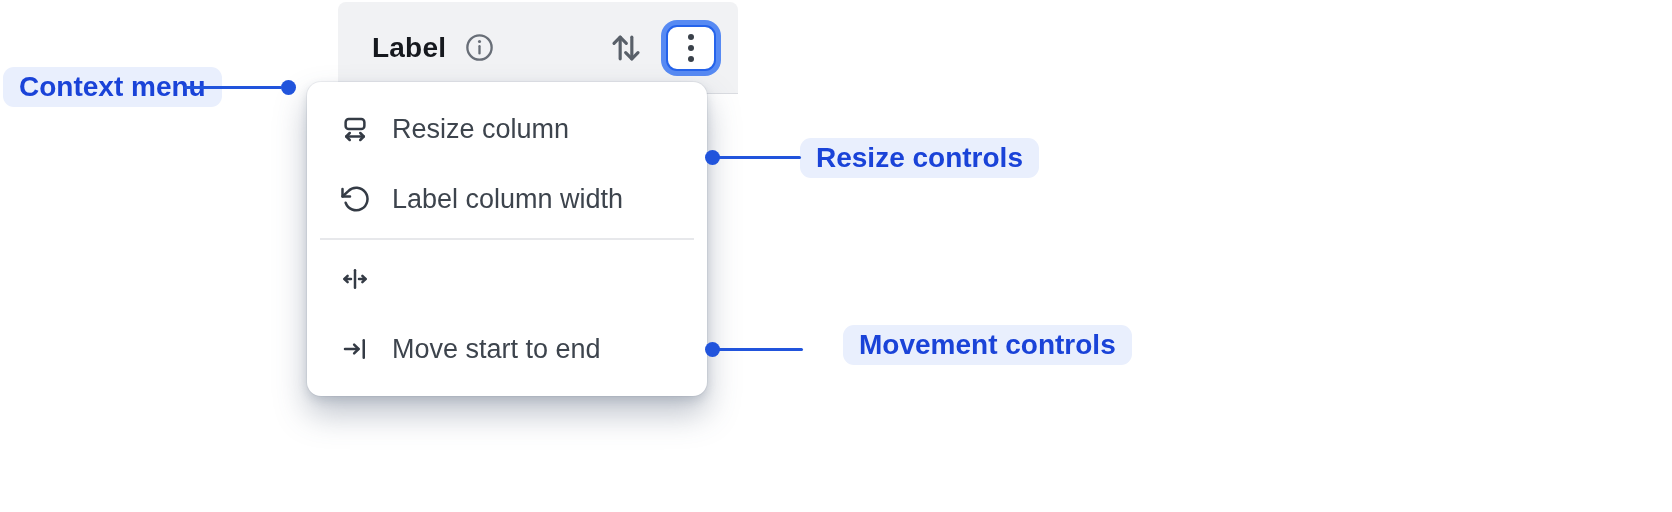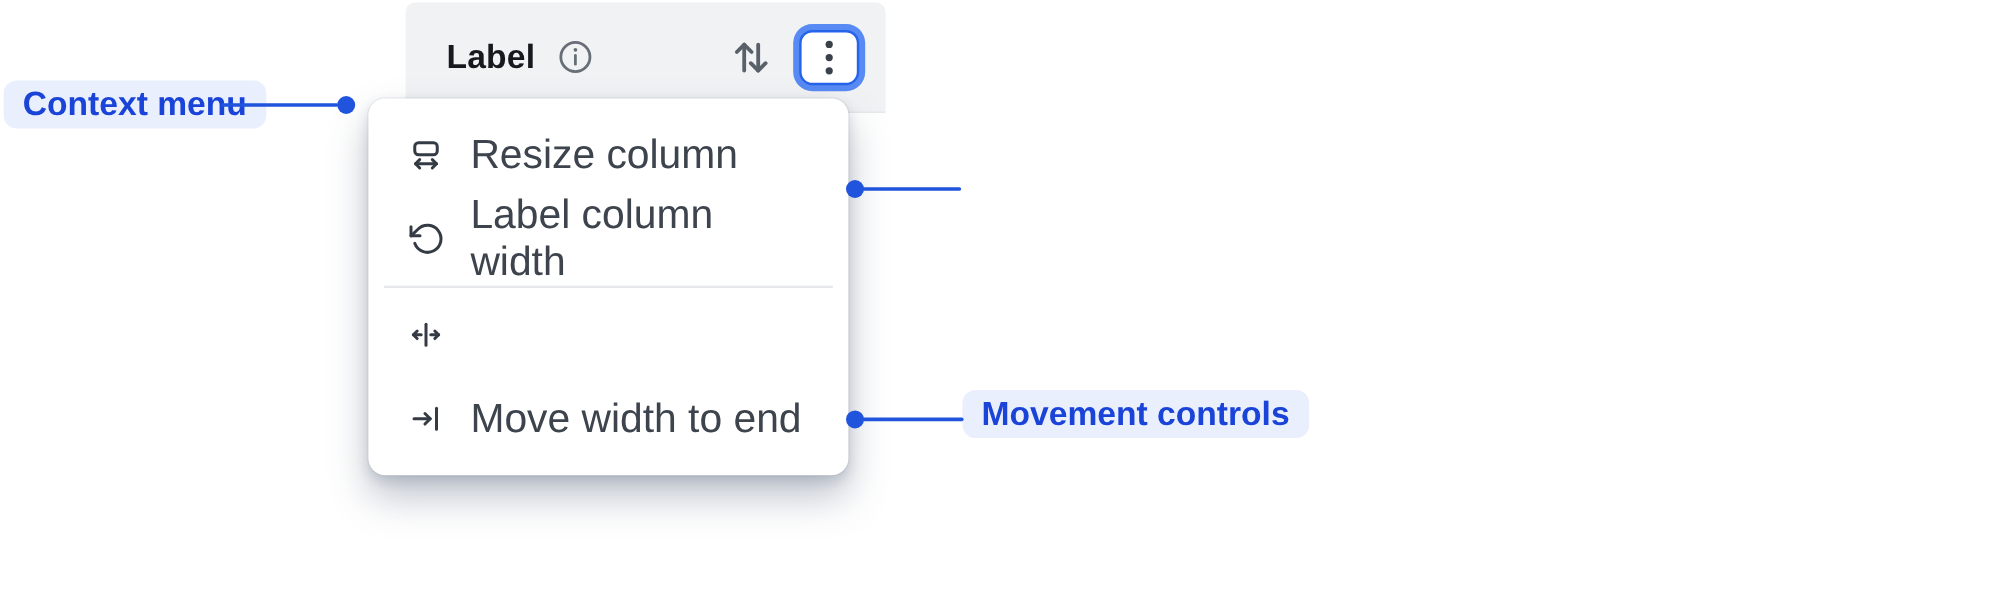--- a/index.html
+++ b/index.html
@@ -42,36 +42,36 @@
     background: #ffffff; border-radius: 14px;
     padding: 12px 0;
     box-shadow: 0 0 0 1px rgba(120,130,150,0.10),
                 0 4px 10px rgba(73, 86, 112, 0.18),
                 0 18px 32px rgba(73, 86, 112, 0.35);
     z-index: 2;
   }
   .menu-item {
     height: 70px; display: flex; align-items: center;
     padding: 0 24px 0 33px; gap: 22px;
-    font-size: 34px; color: #3d444d; cursor: pointer;
+    font-size: 27px; color: #3d444d; cursor: pointer;
   }
   .menu-item .icon { color: #343b45; flex: 0 0 auto; }
   .menu-separator { height: 2px; background: #e7e8eb; margin: 4px 13px; }
 
   
   .callout {
     position: absolute; height: 40px;
     background: #e9effd; border-radius: 11px;
     color: #1a43d8; font-size: 28px; font-weight: 600;
     display: flex; align-items: center; padding: 0 16px;
     white-space: nowrap; z-index: 3;
   }
   .callout-context  { left: 3px;   top: 67px;  }
   .callout-resize   { left: 800px; top: 138px; }
-  .callout-movement { left: 802px; top: 325px; }
+  .callout-movement { left: 843px; top: 325px; }
 
   .connector { position: absolute; height: 3px; background: #2154dc; border-radius: 2px; z-index: 3; }
   .connector-context  { left: 184px; top: 86px;  width: 98px; }
   .connector-resize   { left: 712px; top: 156px; width: 89px; }
   .connector-movement { left: 712px; top: 348px; width: 91px; }
 
   .connector-dot { position: absolute; width: 15px; height: 15px; border-radius: 50%; background: #2154dc; z-index: 3; }
   .dot-context  { left: 281px; top: 80px;  }
   .dot-resize   { left: 705px; top: 150px; }
   .dot-movement { left: 705px; top: 342px; }
@@ -148,29 +148,30 @@
 
 
     <div class="menu-item">
       <span class="icon">
         <svg width="30" height="30" viewBox="0 0 24 24" fill="none" stroke="currentColor" stroke-width="2" stroke-linecap="round" stroke-linejoin="round">
           <path d="M19 5v14"></path>
           <path d="M4 12h10.8"></path>
           <path d="M11.3 8.5 14.8 12l-3.5 3.5"></path>
         </svg>
       </span>
-      <span>Move width to end</span>
+      <span>Move start to end</span>
     </div>
 
   </div>
 
   <div class="callout callout-context">Context menu</div>
   <div class="connector connector-context"></div>
   <div class="connector-dot dot-context"></div>
 
+  <div class="callout callout-resize">Resize controls</div>
   <div class="connector connector-resize"></div>
   <div class="connector-dot dot-resize"></div>
 
   <div class="callout callout-movement">Movement controls</div>
   <div class="connector connector-movement"></div>
   <div class="connector-dot dot-movement"></div>
 
 </div>
 
 </body></html>

